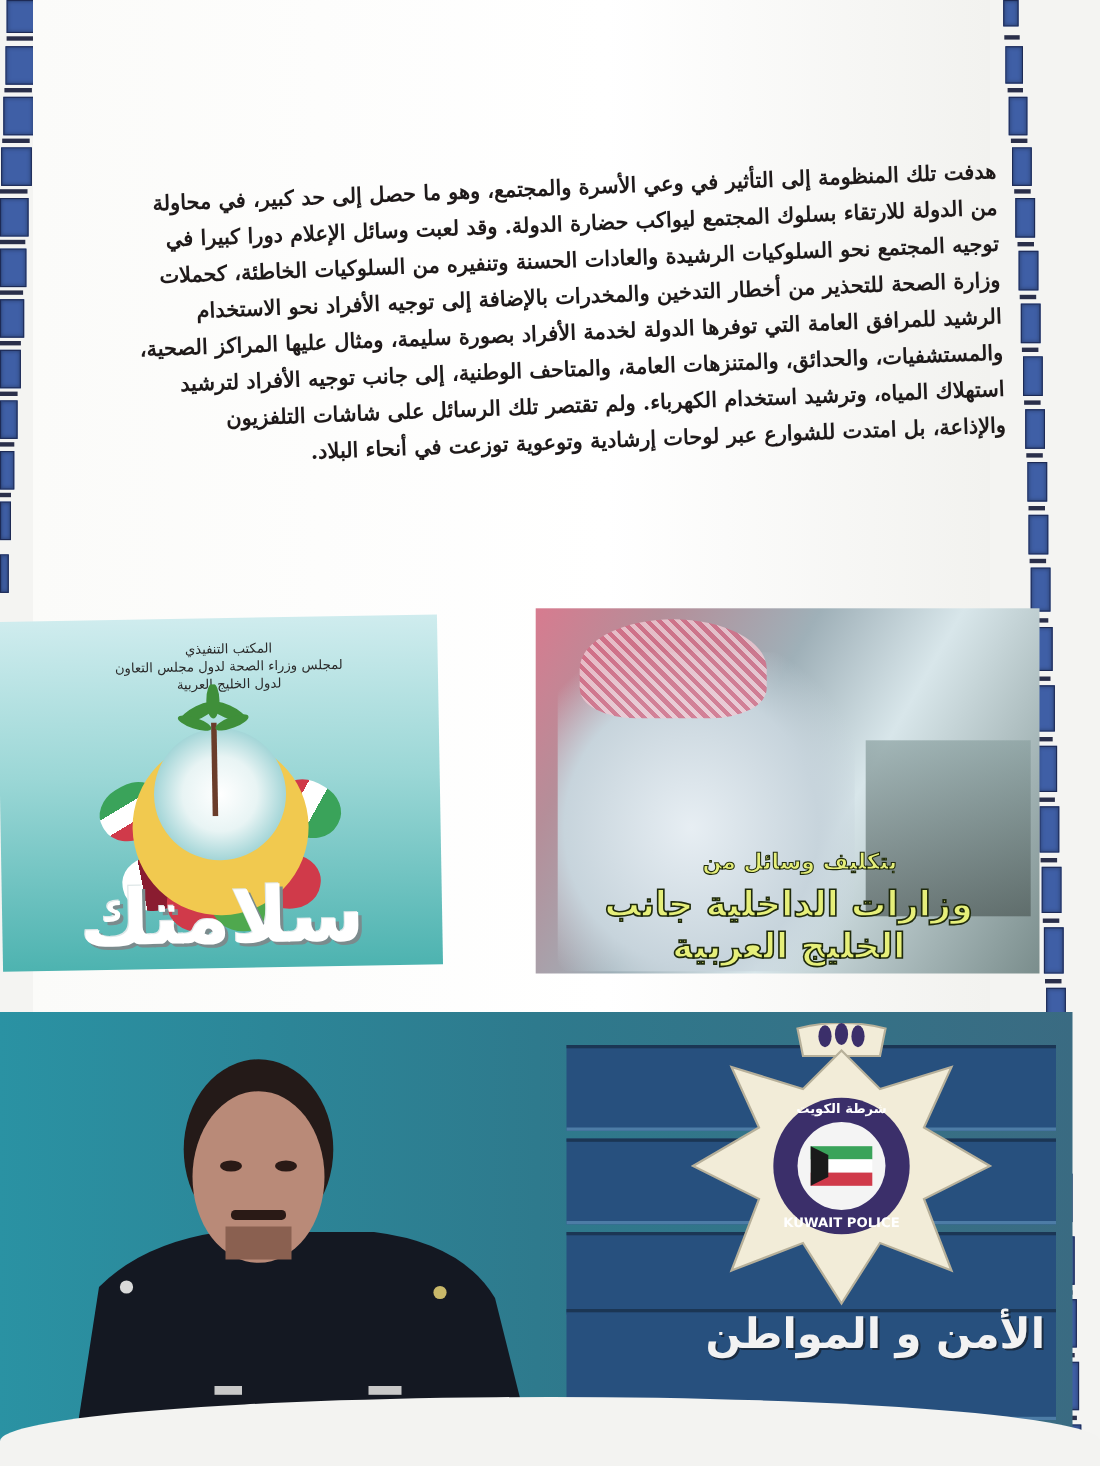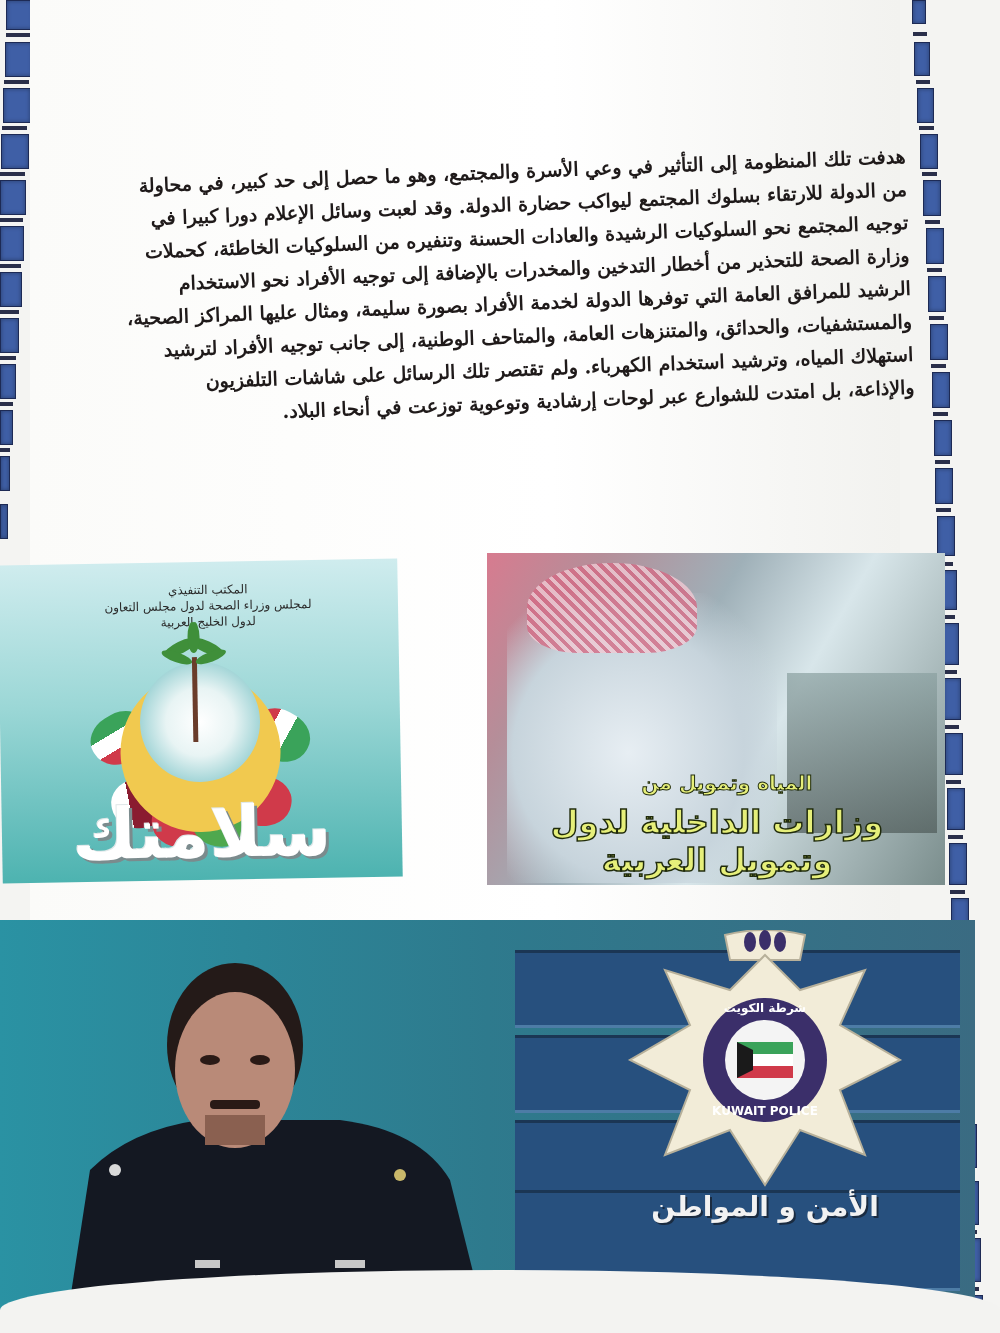--- a/index.html
+++ b/index.html
@@ -84,22 +84,22 @@
   }
   .driver { position:absolute; left:20px; top:40px; width:270px; height:290px;
     background:radial-gradient(ellipse at 45% 55%,#e7eef3 0%,#c7d4dc 55%,rgba(120,120,140,0.0) 80%); }
   .ghutra { position:absolute; left:40px; top:10px; width:170px; height:90px; border-radius:50% 50% 30% 30%;
     background:repeating-linear-gradient(45deg,#d46b85 0 4px,#f0c9d3 4px 8px); opacity:0.8; }
   
   .stripe { position:absolute; left:515px; width:445px; height:72px; background:#27507e; border-top:3px solid #1b3654; border-bottom:3px solid #4d7ca6; }
   .officer { position:absolute; left:50px; top:40px; width:440px; height:340px; }
   .badge { position:absolute; left:625px; top:10px; width:280px; height:260px; }
   .police-caption {
-    position:absolute; left:580px; top:270px; width:370px; text-align:center;
-    direction:rtl; font-family:"DejaVu Sans", sans-serif; font-weight:bold; font-size:28px;
+    position:absolute; left:580px; top:270px; width:370px; 
+    direction:rtl; font-family:"DejaVu Sans", sans-serif; font-weight:bold; font-size:38px;
     color:#f2f2f2; text-shadow:2px 2px 0 #1a2b40;
   }
   .curve-bottom {
     position:absolute; left:0; top:1270px; width:1000px; height:120px;
     background:#f3f3f1; border-radius:50% 50% 0 0 / 40px 40px 0 0;
   }
 </style>
 </head>
 <body>
 
@@ -224,22 +224,22 @@
       <ellipse cx="52" cy="35" rx="16" ry="5" transform="rotate(-20 52 35)"></ellipse>
     </g>
   </svg>
   <div class="logo-title">سلامتك</div>
 </div>
 
 <div class="img img-stop">
   <div class="driver"></div>
   <div class="ghutra"></div>
   <div style="position:absolute;left:300px;top:120px;width:150px;height:160px;background:linear-gradient(180deg,#8aa0a0,#4e5a58);opacity:0.7;"></div>
-  <div class="stop-sub">المياه وتمويل من</div>
-  <div class="stop-sponsor">وزارات الداخلية لدول وتمويل العربية</div>
+  <div class="stop-sub">بتكليف وسائل من</div>
+  <div class="stop-sponsor">وزارات الداخلية جانب الخليج العربية</div>
 </div>
 
 <div class="img img-police">
   <div class="stripe" style="top:30px;"></div>
   <div class="stripe" style="top:115px;"></div>
   <div class="stripe" style="top:200px;"></div>
   <div class="stripe" style="top:270px;height:95px;"></div>
   <svg class="officer" viewBox="0 0 440 340">
     <path d="M20 340 L40 210 Q80 170 150 160 L290 160 Q370 170 400 220 L430 340 Z" fill="#141822"></path>
     <ellipse cx="185" cy="85" rx="68" ry="82" fill="#241a18"></ellipse>

